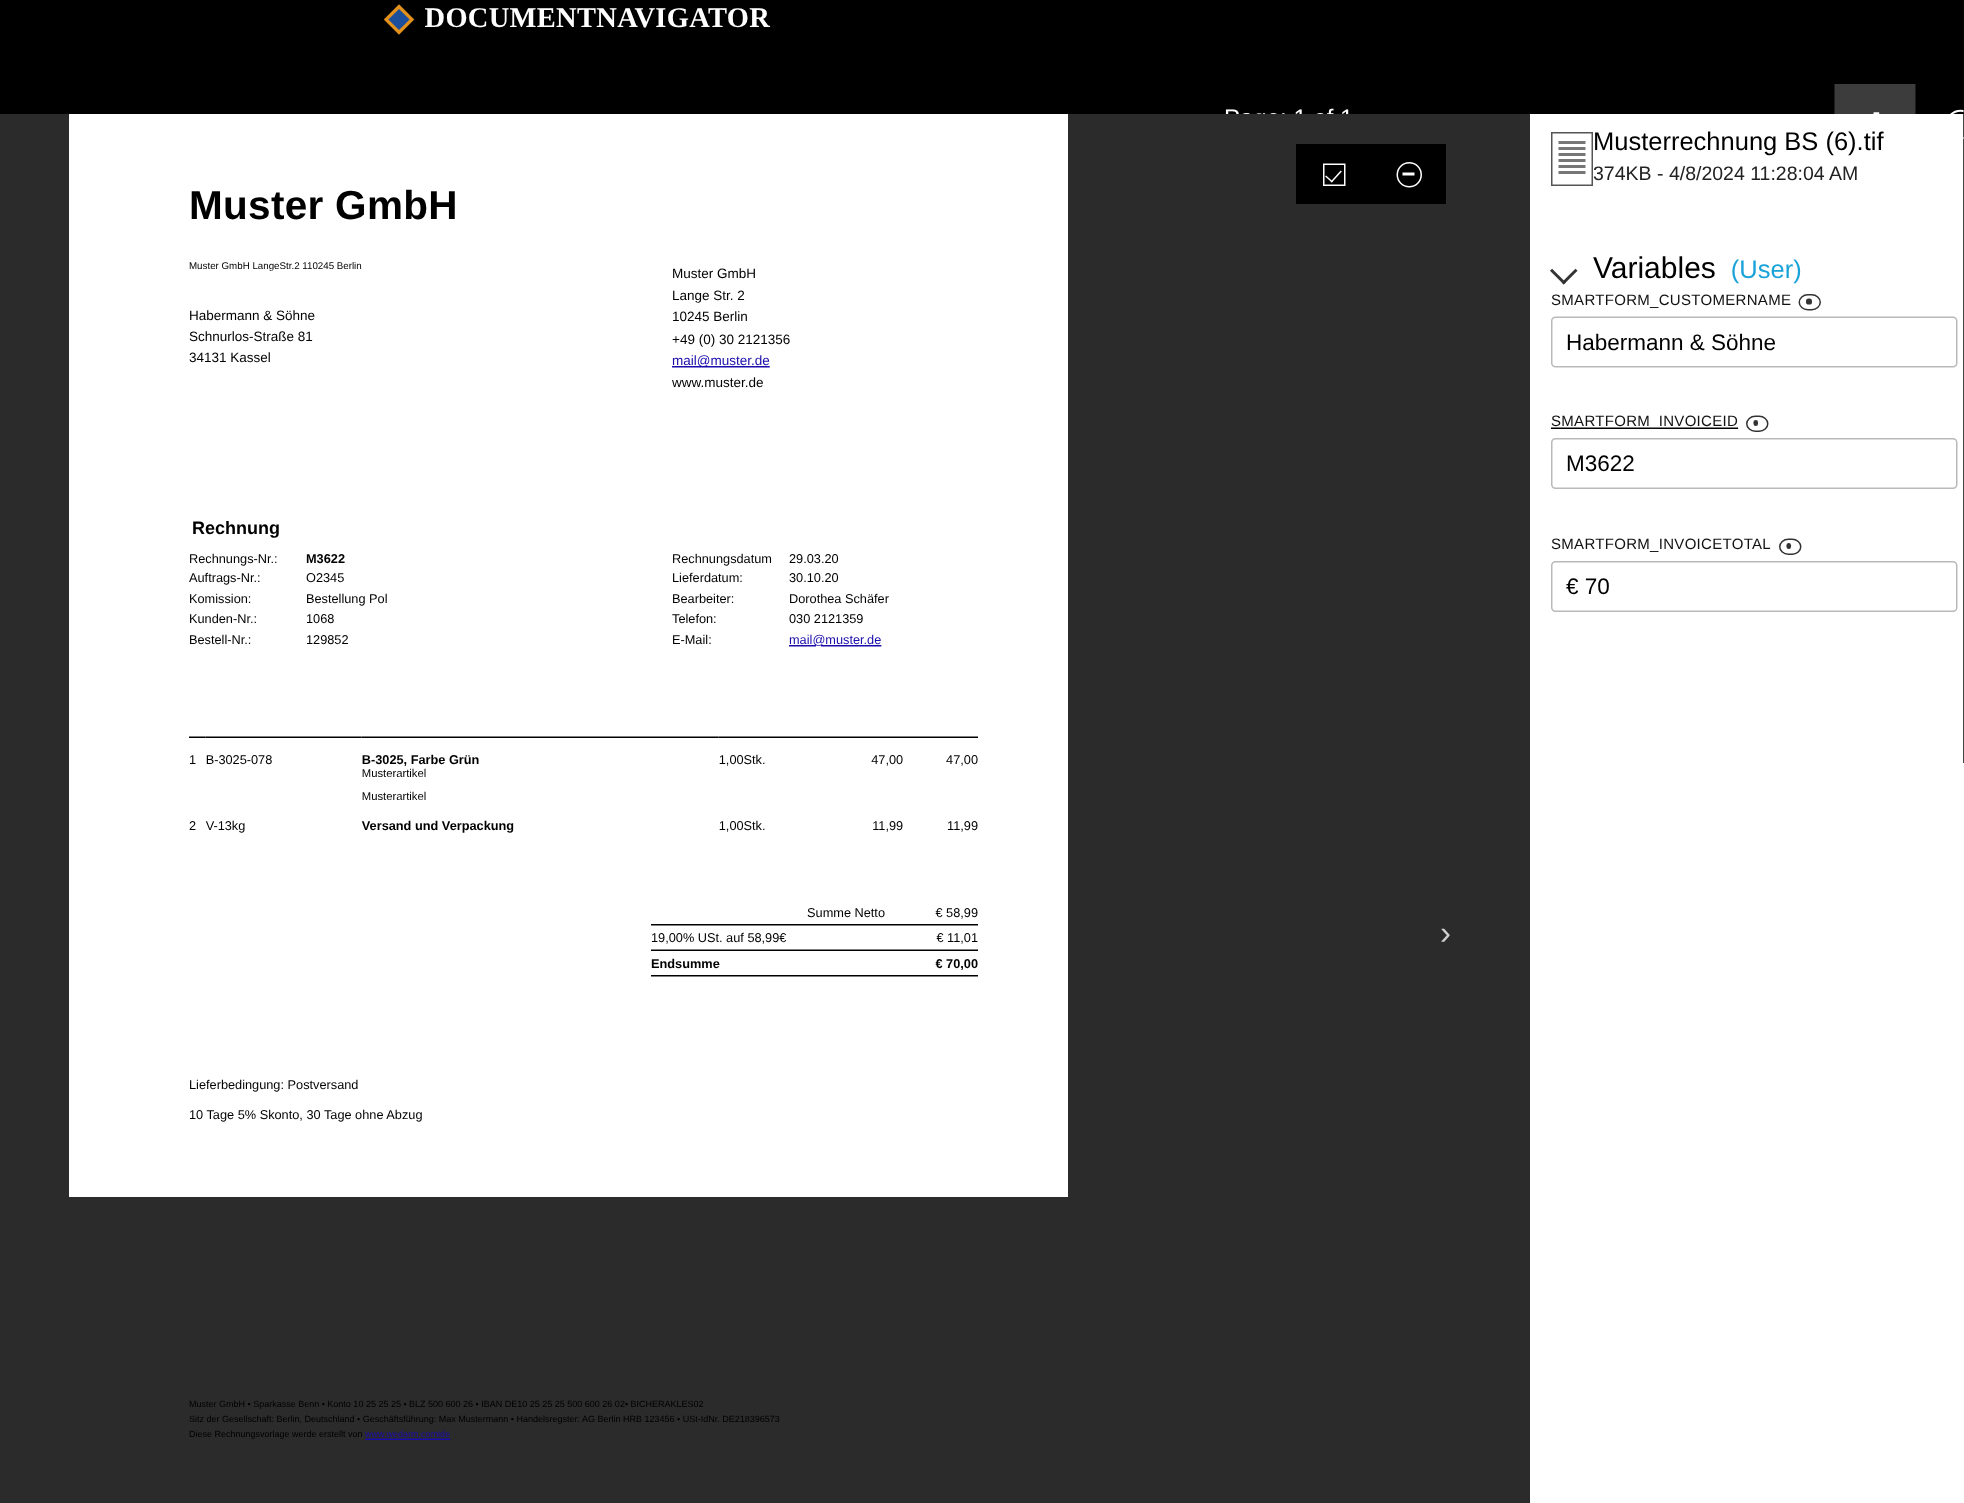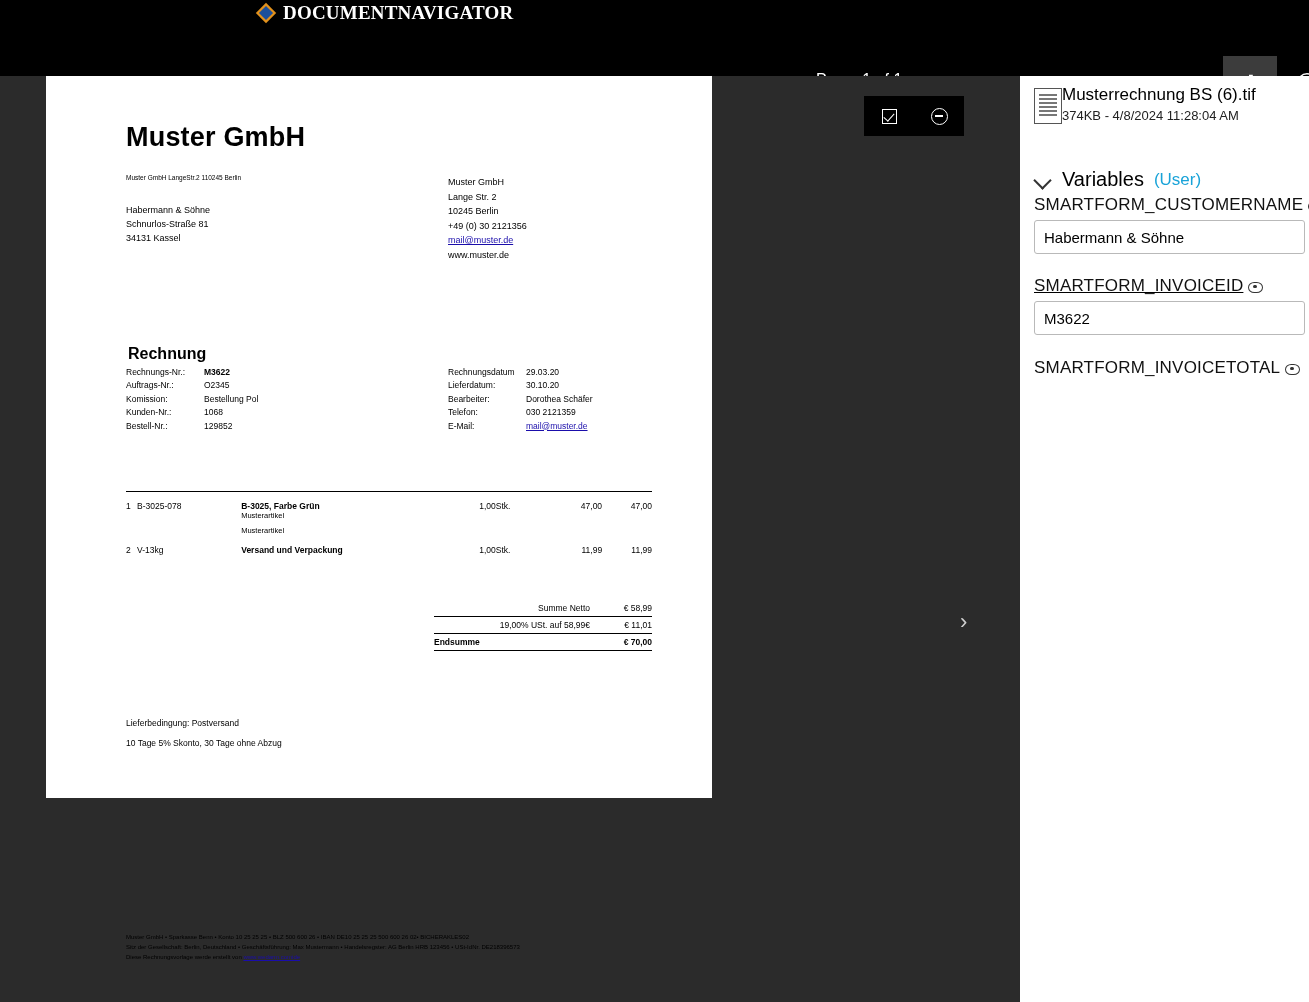--- a/index.html
+++ b/index.html
@@ -119,21 +119,21 @@
   .inv-company-addr {
     position: absolute; left: 402px; top: 99px;
     font-size: 9px; line-height: 14.5px;
   }
   .inv-company-addr a { color: #1a0dab; }
   .inv-company-addr .u { text-decoration: underline; }
   .web-line .u2 { }
 
   .inv-title {
     position: absolute; left: 82px; top: 269px;
-    font-size: 16px; font-weight: bold; text-align: right;
+    font-size: 12px; font-weight: bold; text-align: right;
   }
   .meta-left {
     position: absolute; left: 80px; top: 290px;
     font-size: 8.5px; line-height: 13.4px;
   }
   .meta-right {
     position: absolute; left: 402px; top: 290px;
     font-size: 8.5px; line-height: 13.4px;
   }
   .meta-left table, .meta-right table { border-collapse: collapse; }
@@ -265,21 +265,21 @@
     position: absolute; left: 2px; top: 3px;
     width: 11px; height: 11px;
     border: solid #333; border-width: 0 2px 2px 0;
     transform: rotate(45deg);
   }
   .var-title { font-size: 20px; }
   .var-user { color: #1aa3d8; font-size: 17px; }
 
   .field { position: absolute; left: 14px; width: 261px; }
   .field-label {
-    font-size: 17px; color: #111; letter-spacing: .2px;
+    font-size: 10px; color: #111; letter-spacing: .2px;
     display: flex; align-items: center; gap: 5px;
   }
   .eye {
     width: 13px; height: 9px;
     position: relative;
     display: inline-block;
   }
   .eye:before {
     content: "";
     position: absolute; left: 0; top: 0;
@@ -468,21 +468,21 @@
         </div>
 
         <div class="totals">
           <table>
             <tbody>
                 <tr class="l1">
               <td style="text-align:right">Summe Netto</td>
               <td class="num" style="width:62px">€ 58,99</td>
             </tr>
             <tr class="l2">
-              <td style="text-align:right">19,00% USt. auf 58,99€</td>
+              <td style="text-align:left">19,00% USt. auf 58,99€</td>
               <td class="num">€ 11,01</td>
             </tr>
             <tr class="l3">
               <td style="text-align:left">Endsumme</td>
               <td class="num">€ 70,00</td>
             </tr>
           </tbody>
             </table>
         </div>
 
@@ -542,16 +542,17 @@
         <span class="eye"></span>
       </div>
       <input type="text" value="M3622" style="">
     </div>
 
     <div class="field f3">
       <div class="field-label">
         <span>SMARTFORM_INVOICETOTAL</span>
         <span class="eye"></span>
       </div>
+      <input type="text" value="€ 70" style="">
     </div>
 
   </div>
 </div>
 
 </body></html>

